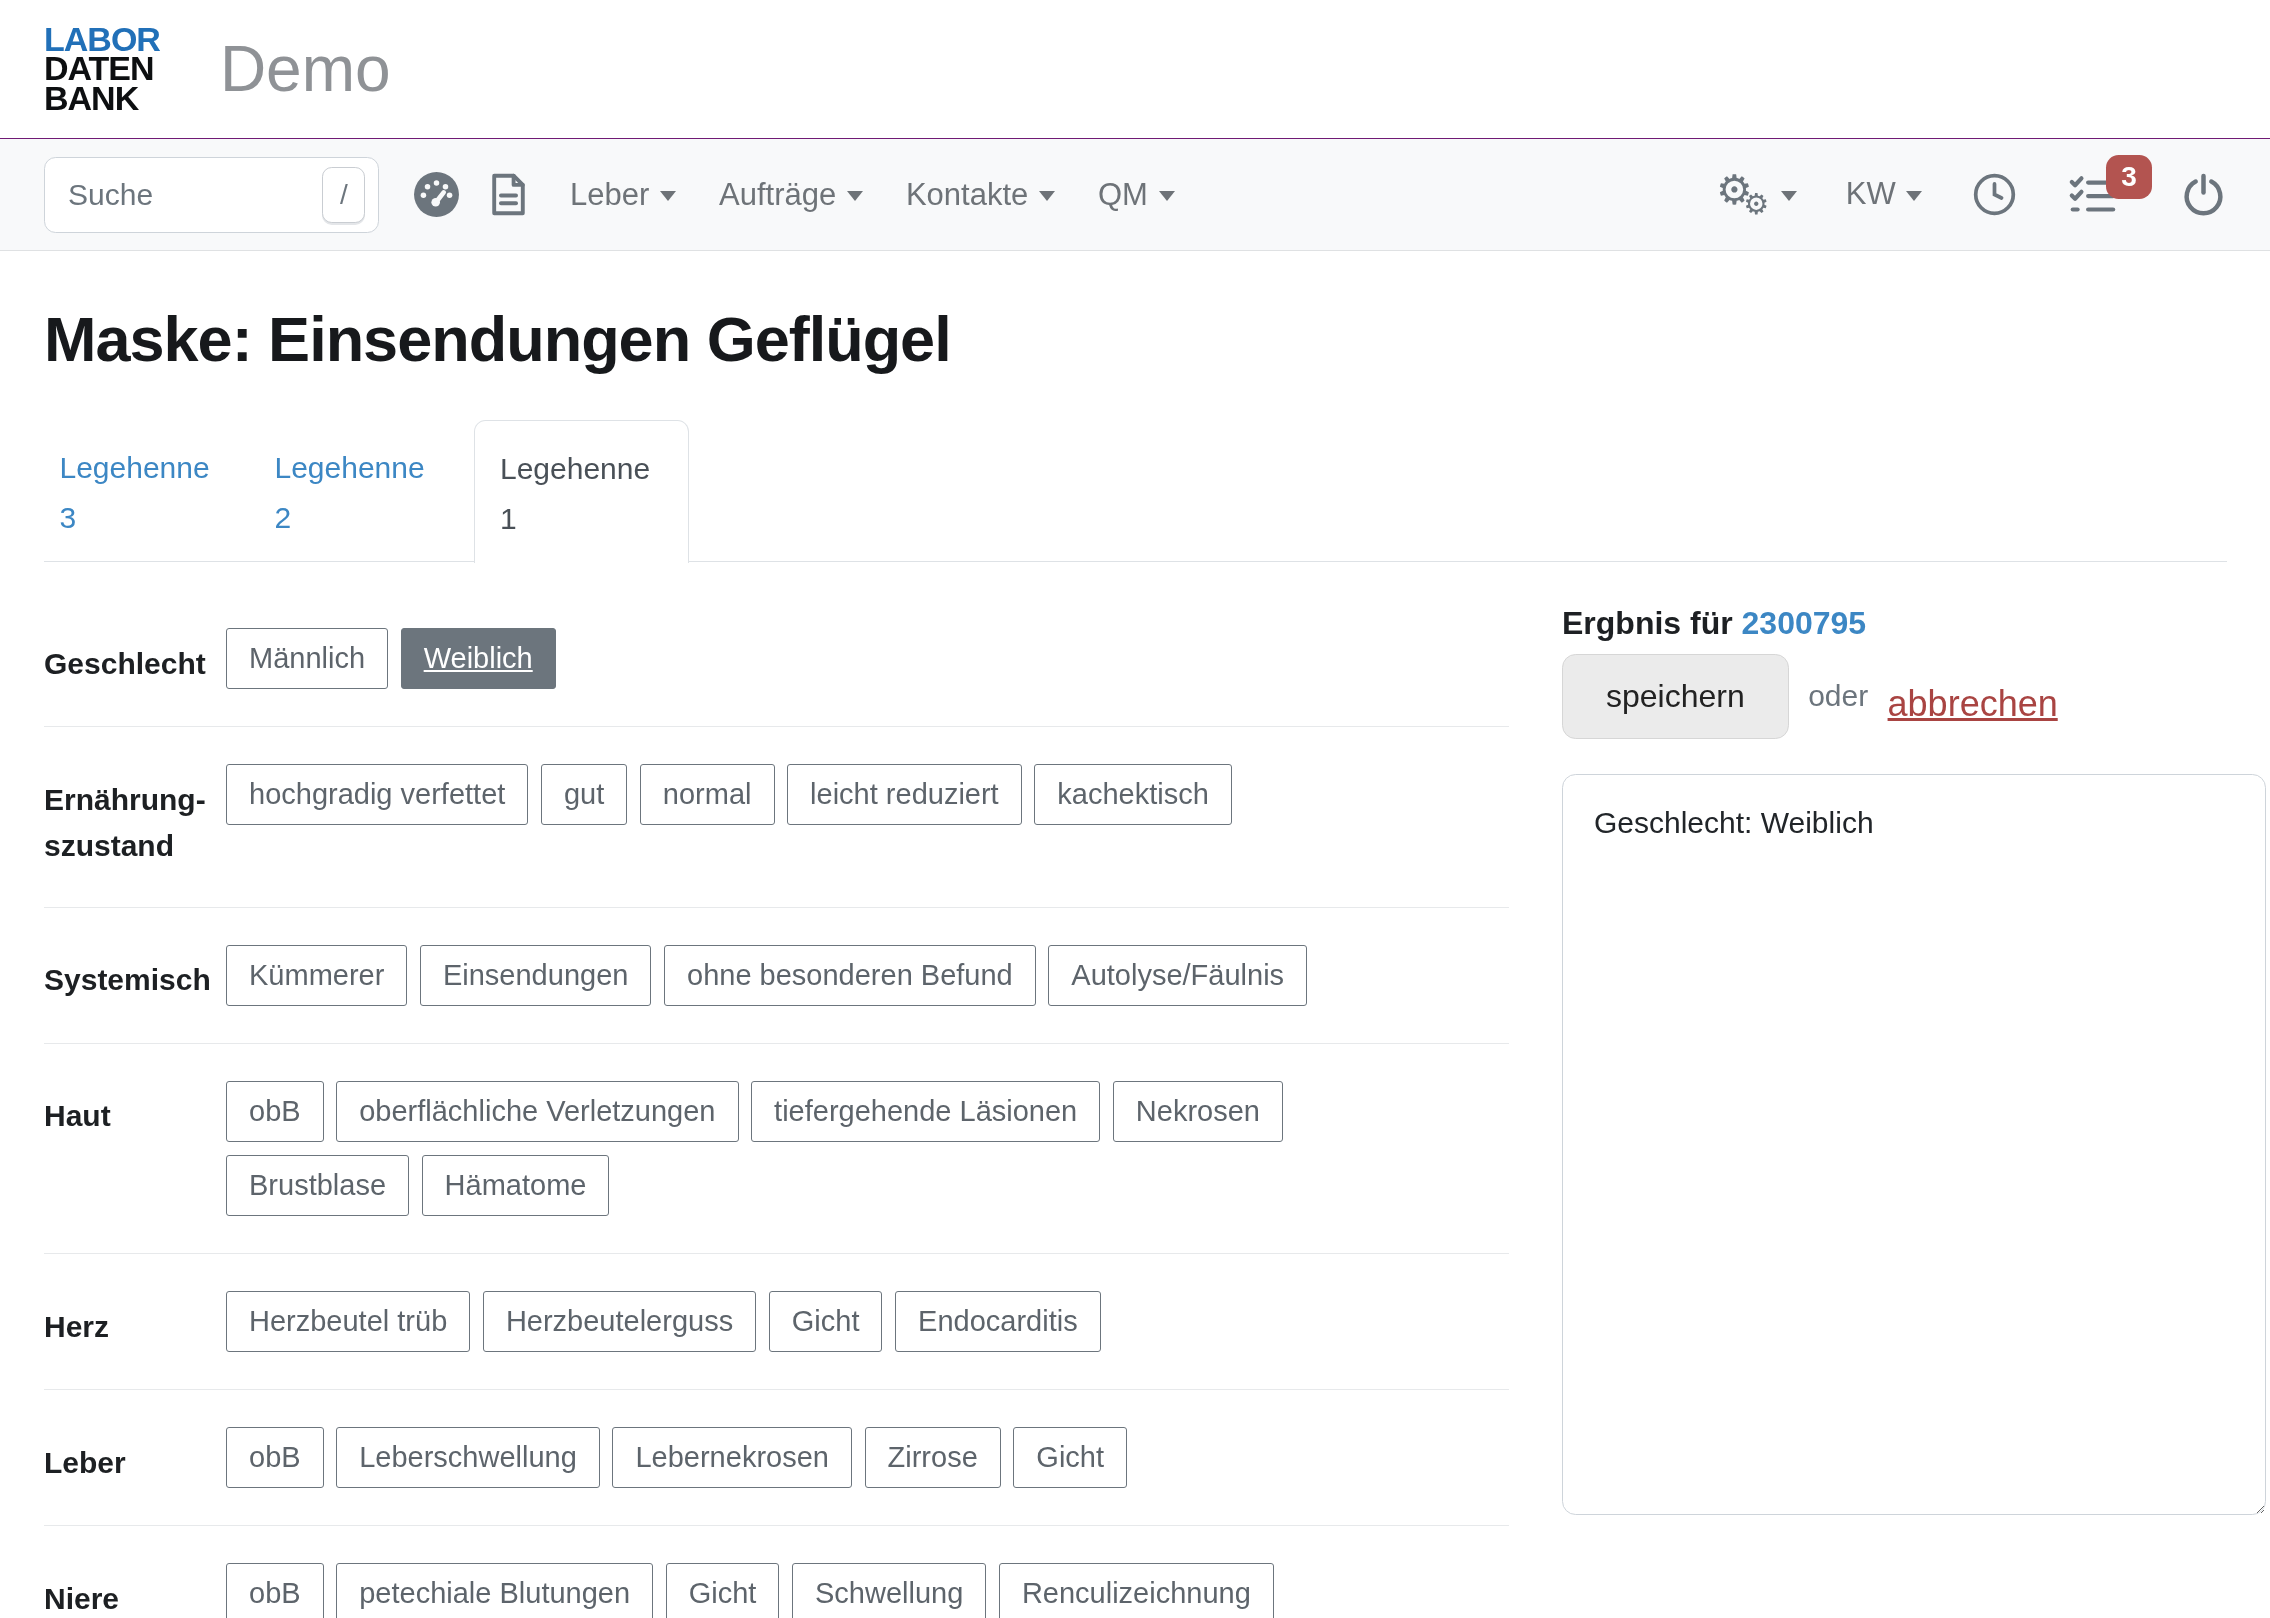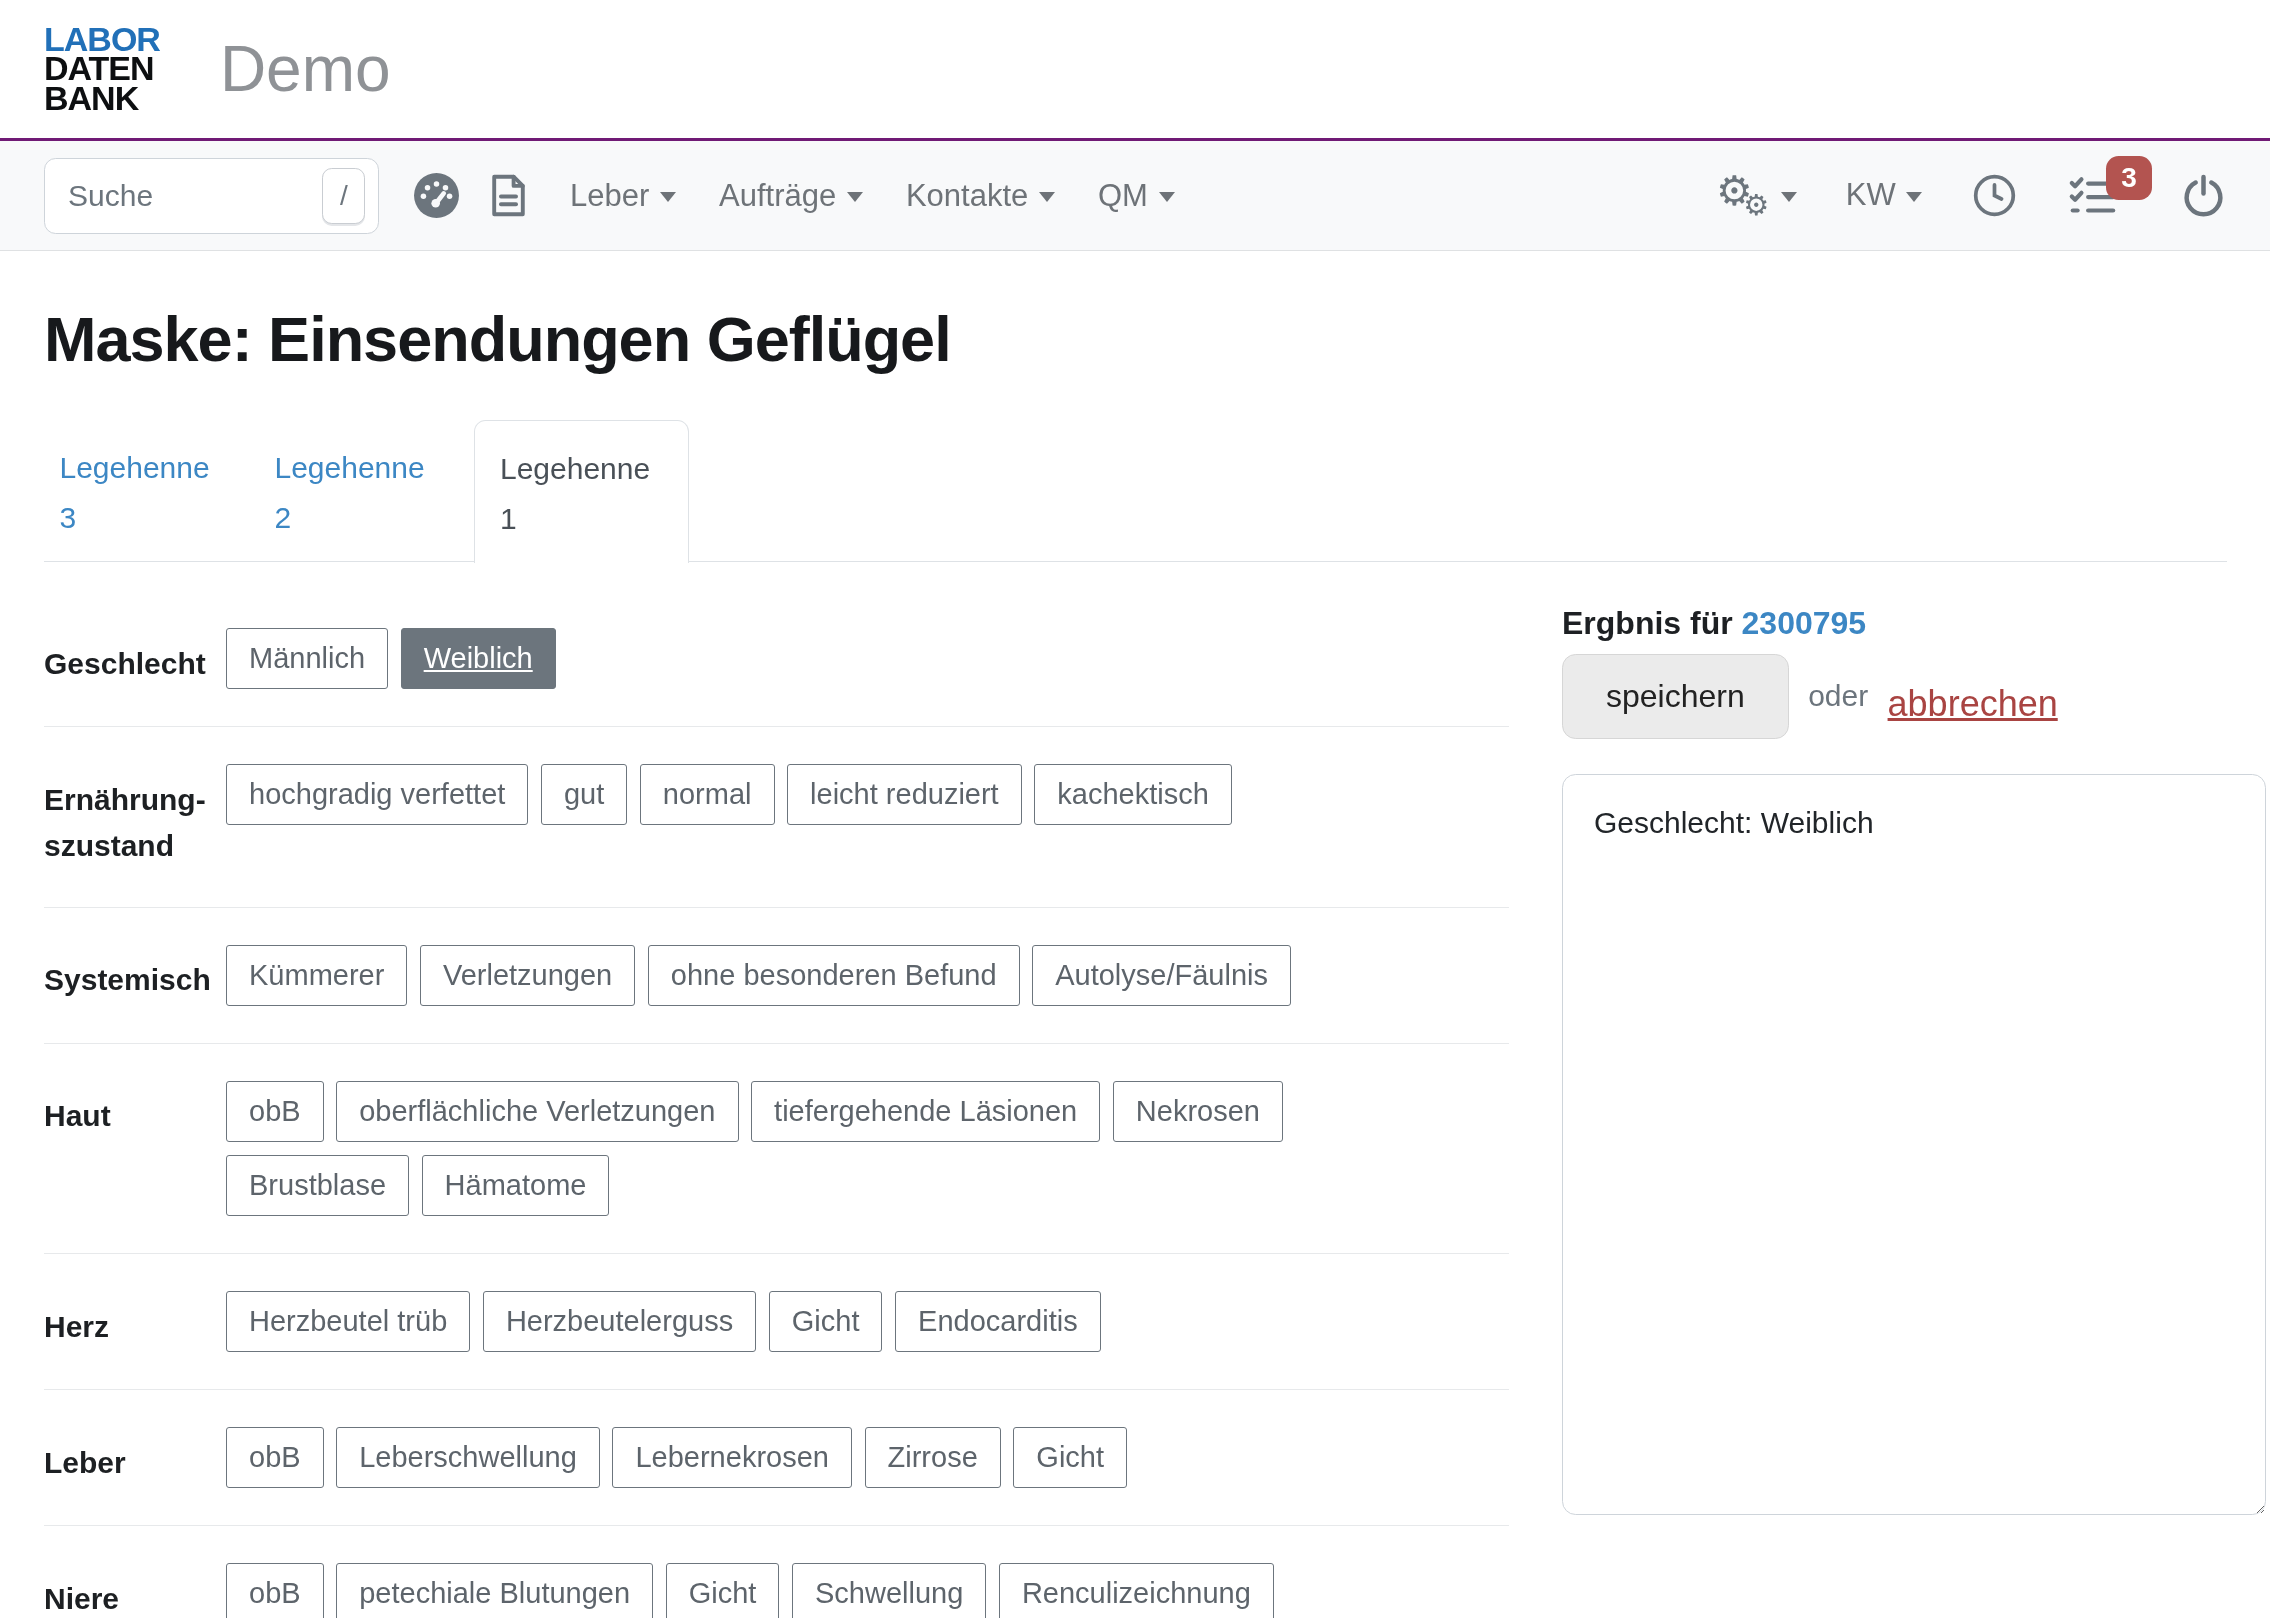--- a/index.html
+++ b/index.html
@@ -13,21 +13,21 @@
     font-family:"Liberation Sans",sans-serif;color:#212529;
   }
   
   .header{height:138px;display:flex;align-items:center;padding:0 44px;background:#fff;}
   .logo{display:flex;flex-direction:column;font-weight:bold;font-size:34px;line-height:.86;letter-spacing:-1px;cursor:pointer;}
   .logo .l1{color:var(--logo-blue);}
   .logo .l2,.logo .l3{color:#0d0f11;}
   .app-title{margin-left:60px;font-size:64px;color:#8f9296;}
   
   .navbar{
-    height:113px;background:#f8f9fa;border-top:3px solid #701a75;border-bottom:1px solid #dfe1e3;
+    height:113px;background:#f8f9fa;border-top:1px solid #701a75;border-bottom:1px solid #dfe1e3;
     display:flex;align-items:center;padding:0 44px;
   }
   .search{position:relative;width:335px;flex:none;}
   .search input{
     width:100%;height:76px;border:1px solid #ced4da;border-radius:11.6px;background:#fff;
     font-size:30px;color:#495057;padding:0 76px 0 23px;outline:none;font-family:inherit;
   }
   .search input::placeholder{color:#6c757d;opacity:1;}
   .slash-badge{
     position:absolute;right:13.6px;top:50%;transform:translateY(-50%);
@@ -234,21 +234,21 @@
               <button class="opt-btn">leicht reduziert</button>
               <button class="opt-btn">kachektisch</button>
             </div>
           </div>
         </div>
         <div class="form-row">
           <div class="row-label">Systemisch</div>
           <div class="row-options">
             <div class="options-line">
               <button class="opt-btn">Kümmerer</button>
-              <button class="opt-btn">Verletzungen</button>
+              <button class="opt-btn">Einsendungen</button>
               <button class="opt-btn">ohne besonderen Befund</button>
               <button class="opt-btn">Autolyse/Fäulnis</button>
             </div>
           </div>
         </div>
         <div class="form-row">
           <div class="row-label">Haut</div>
           <div class="row-options">
             <div class="options-line">
               <button class="opt-btn">obB</button>

